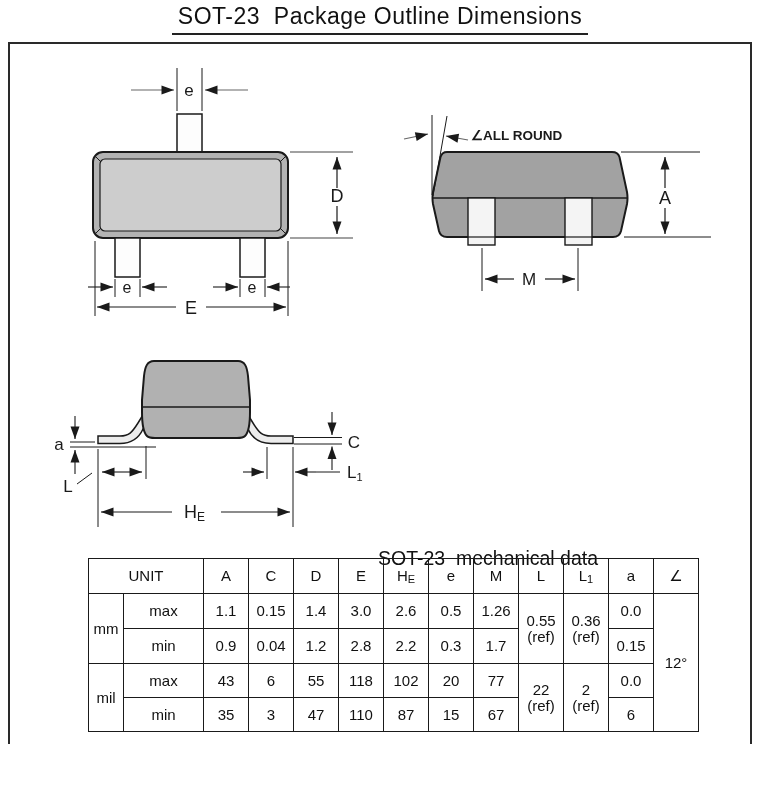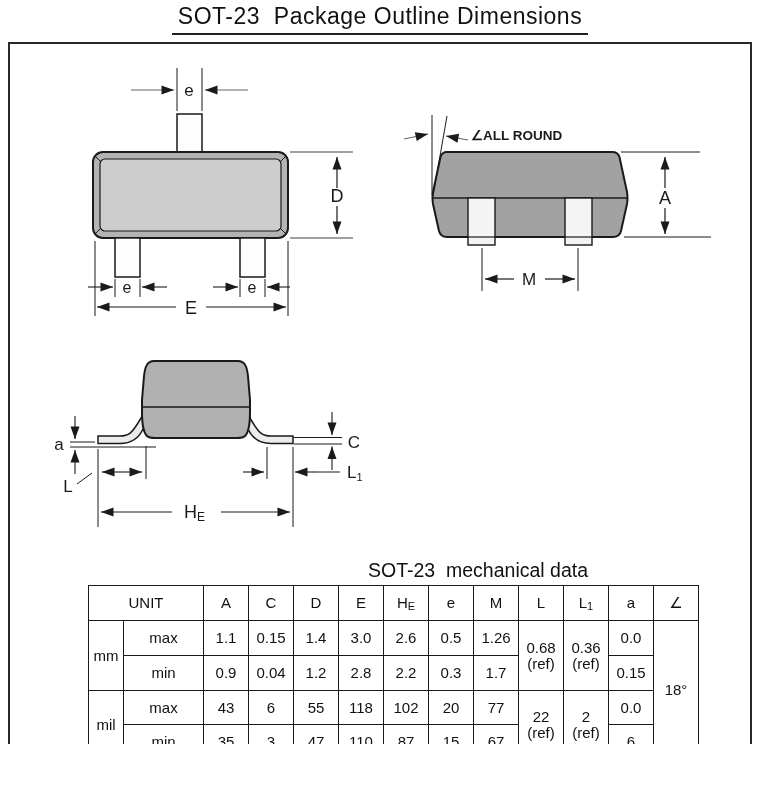--- a/index.html
+++ b/index.html
@@ -5,22 +5,22 @@
   html,body{margin:0;padding:0;background:#fff;}
   .page{position:relative;width:760px;height:744px;background:#ffffff;
         font-family:"Liberation Sans",sans-serif;color:#1a1a1a;overflow:hidden;}
   .title-wrap{position:absolute;left:0;top:3px;width:760px;text-align:center;}
   .title{display:inline-block;font-size:23px;letter-spacing:0.5px;color:#111;
          border-bottom:2px solid #222;padding:0 6px 3px 6px;white-space:pre;}
   .frame{position:absolute;left:8px;top:42px;width:744px;height:744px;
          border:2px solid #2a2a2a;box-sizing:border-box;}
   .drawings{position:absolute;left:0;top:0;width:760px;height:560px;}
   svg text{fill:#1a1a1a;font-family:"Liberation Sans",sans-serif;}
-  .table-title{position:absolute;left:368px;top:547px;font-size:19.5px;color:#111;white-space:pre;margin-top:12px;}
-  table.mech{position:absolute;left:88px;top:585px;border-collapse:collapse;table-layout:fixed;border-radius:13px;}
+  .table-title{position:absolute;left:378px;top:547px;font-size:19.5px;color:#111;white-space:pre;}
+  table.mech{position:absolute;left:88px;top:558px;border-collapse:collapse;table-layout:fixed;border-radius:13px;}
   table.mech td{border:1px solid #1a1a1a;text-align:center;vertical-align:middle;
                 font-size:15px;padding:0;line-height:16px;color:#111;}
   table.mech tr.r{height:35px;}
   table.mech tr.r2{height:34px;}
   .hdr{font-size:16px;}
   .sub{font-size:11px;position:relative;top:2px;}
   .refcell span{display:block;}
 </style>
 </head>
 <body>
@@ -215,29 +215,29 @@
       <td rowspan="2">mm</td>
       <td>max</td>
       <td>1.1</td>
       <td>0.15</td>
       <td>1.4</td>
       <td>3.0</td>
       <td>2.6</td>
       <td>0.5</td>
       <td>1.26</td>
       <td rowspan="2" class="refcell">
-            <span>0.68</span>
+            <span>0.55</span>
             <span>(ref)</span>
           </td>
       <td rowspan="2" class="refcell">
             <span>0.36</span>
             <span>(ref)</span>
           </td>
       <td>0.0</td>
-      <td rowspan="4">18°</td>
+      <td rowspan="4">12°</td>
     </tr>
     <tr class="r">
       <td>min</td>
       <td>0.9</td>
       <td>0.04</td>
       <td>1.2</td>
       <td>2.8</td>
       <td>2.2</td>
       <td>0.3</td>
       <td>1.7</td>

